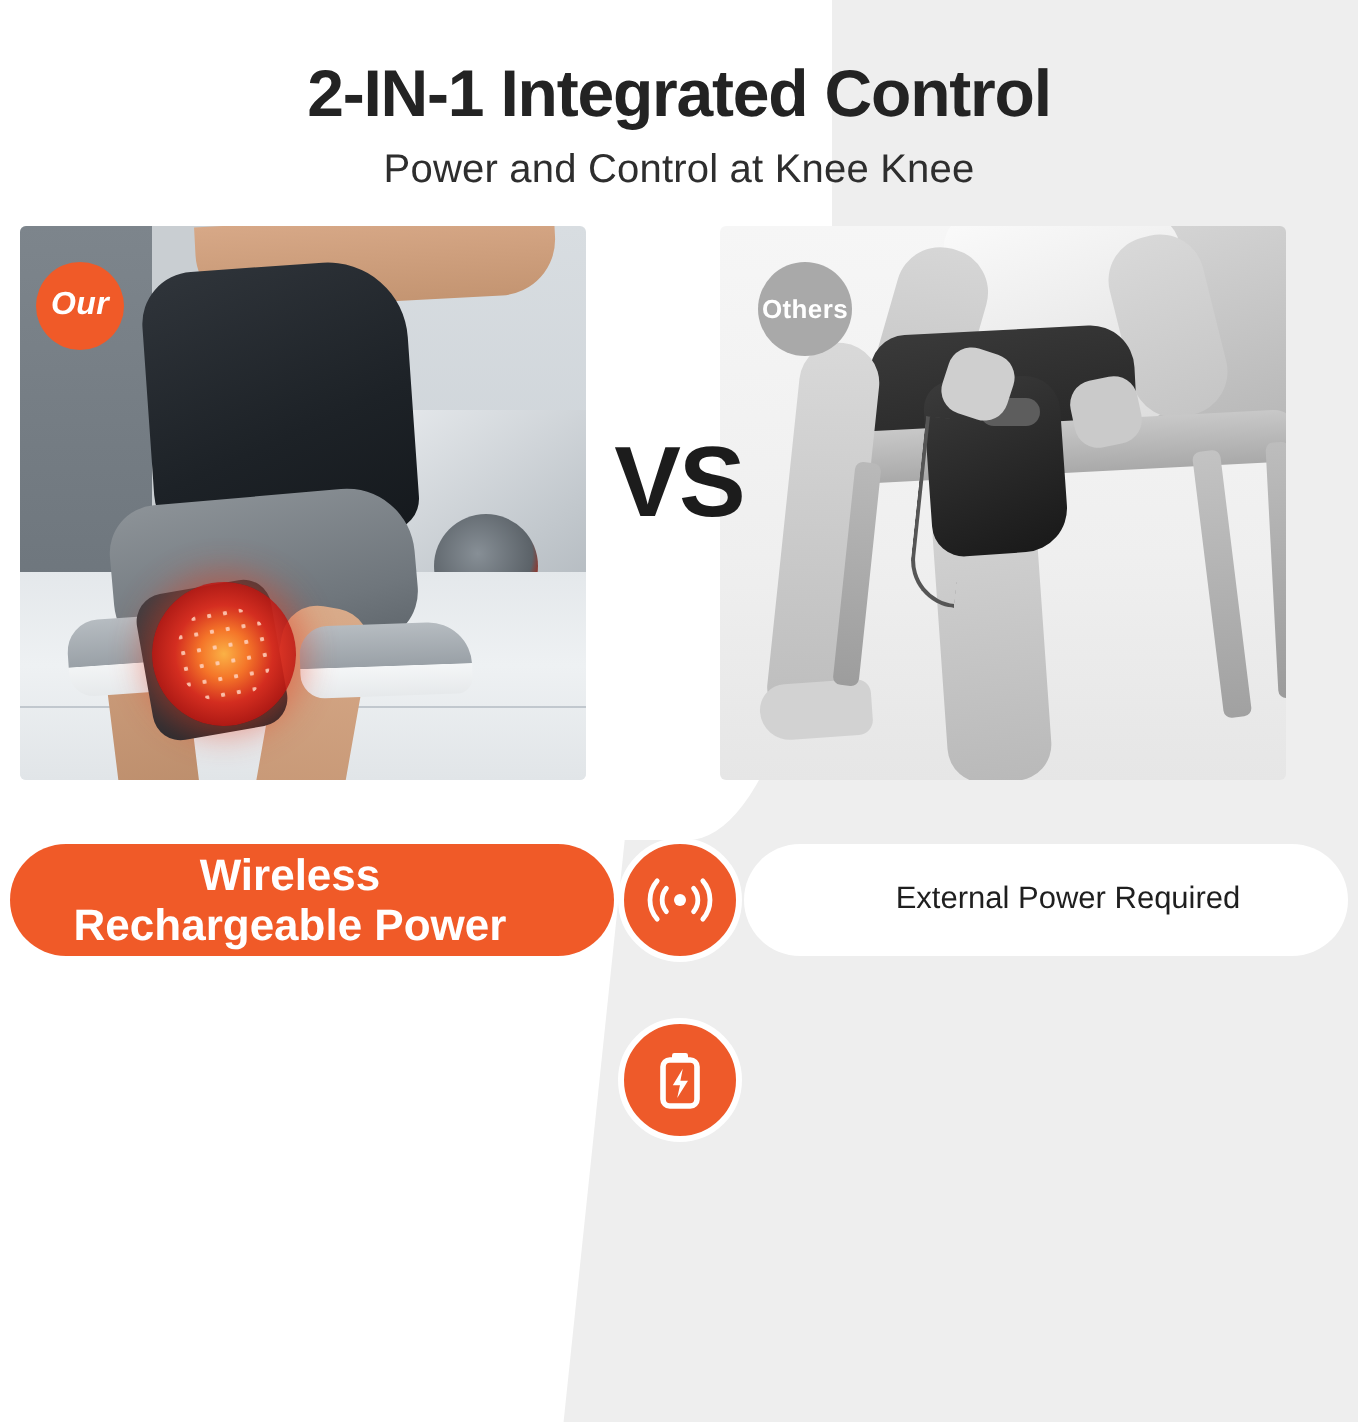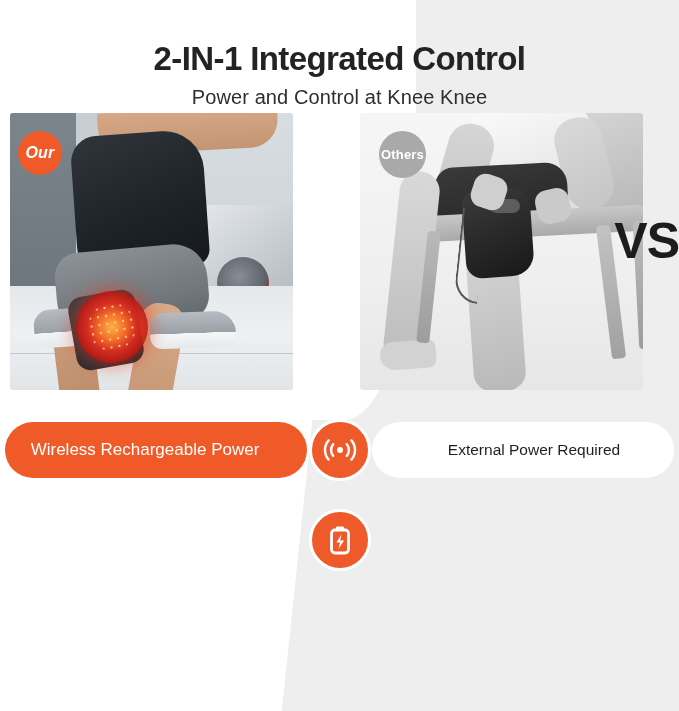--- a/index.html
+++ b/index.html
@@ -43,21 +43,21 @@
     position: absolute;
     top: 0;
     left: 0;
     width: 679px;
     height: 110px;
     z-index: 4;
     text-align: center;
   }
   .title {
     margin: 0;
-    padding-top: 40px;
+    padding-top: 28px;
     font-size: 33px;
     font-weight: 700;
     letter-spacing: -0.6px;
     color: #232323;
     font-family: "Liberation Sans", sans-serif;
   }
   .subtitle {
     margin: 0;
     padding-top: 8px;
     font-size: 20px;
@@ -381,21 +381,21 @@
     left: 379px; top: 131px;
     width: 47px; height: 47px;
     background: #a9a9a9;
     font-size: 13px;
   }
   
   .vs {
     position: absolute;
     left: 0; top: 212px;
     width: 679px;
-    text-align: right;
+    text-align: center;
     z-index: 7;
     font-size: 50px;
     font-weight: 700;
     color: #1c1c1c;
     letter-spacing: -1px;
     font-family: "Liberation Sans", sans-serif;
   }
   
   .rows {
     position: absolute;
@@ -418,22 +418,22 @@
     justify-content: center;
     text-align: center;
     border-radius: 28px;
     box-sizing: border-box;
   }
   .pill-left {
     left: 5px;
     width: 302px;
     background: #f05a28;
     color: #ffffff;
-    font-size: 17px;
-    font-weight: 400;
+    font-size: 22px;
+    font-weight: 700;
     padding: 0 44px 0 22px;
     line-height: 1.15;
   }
   .pill-right {
     right: 5px;
     width: 302px;
     background: #ffffff;
     color: #1f1f1f;
     font-size: 15.5px;
     font-weight: 400;

